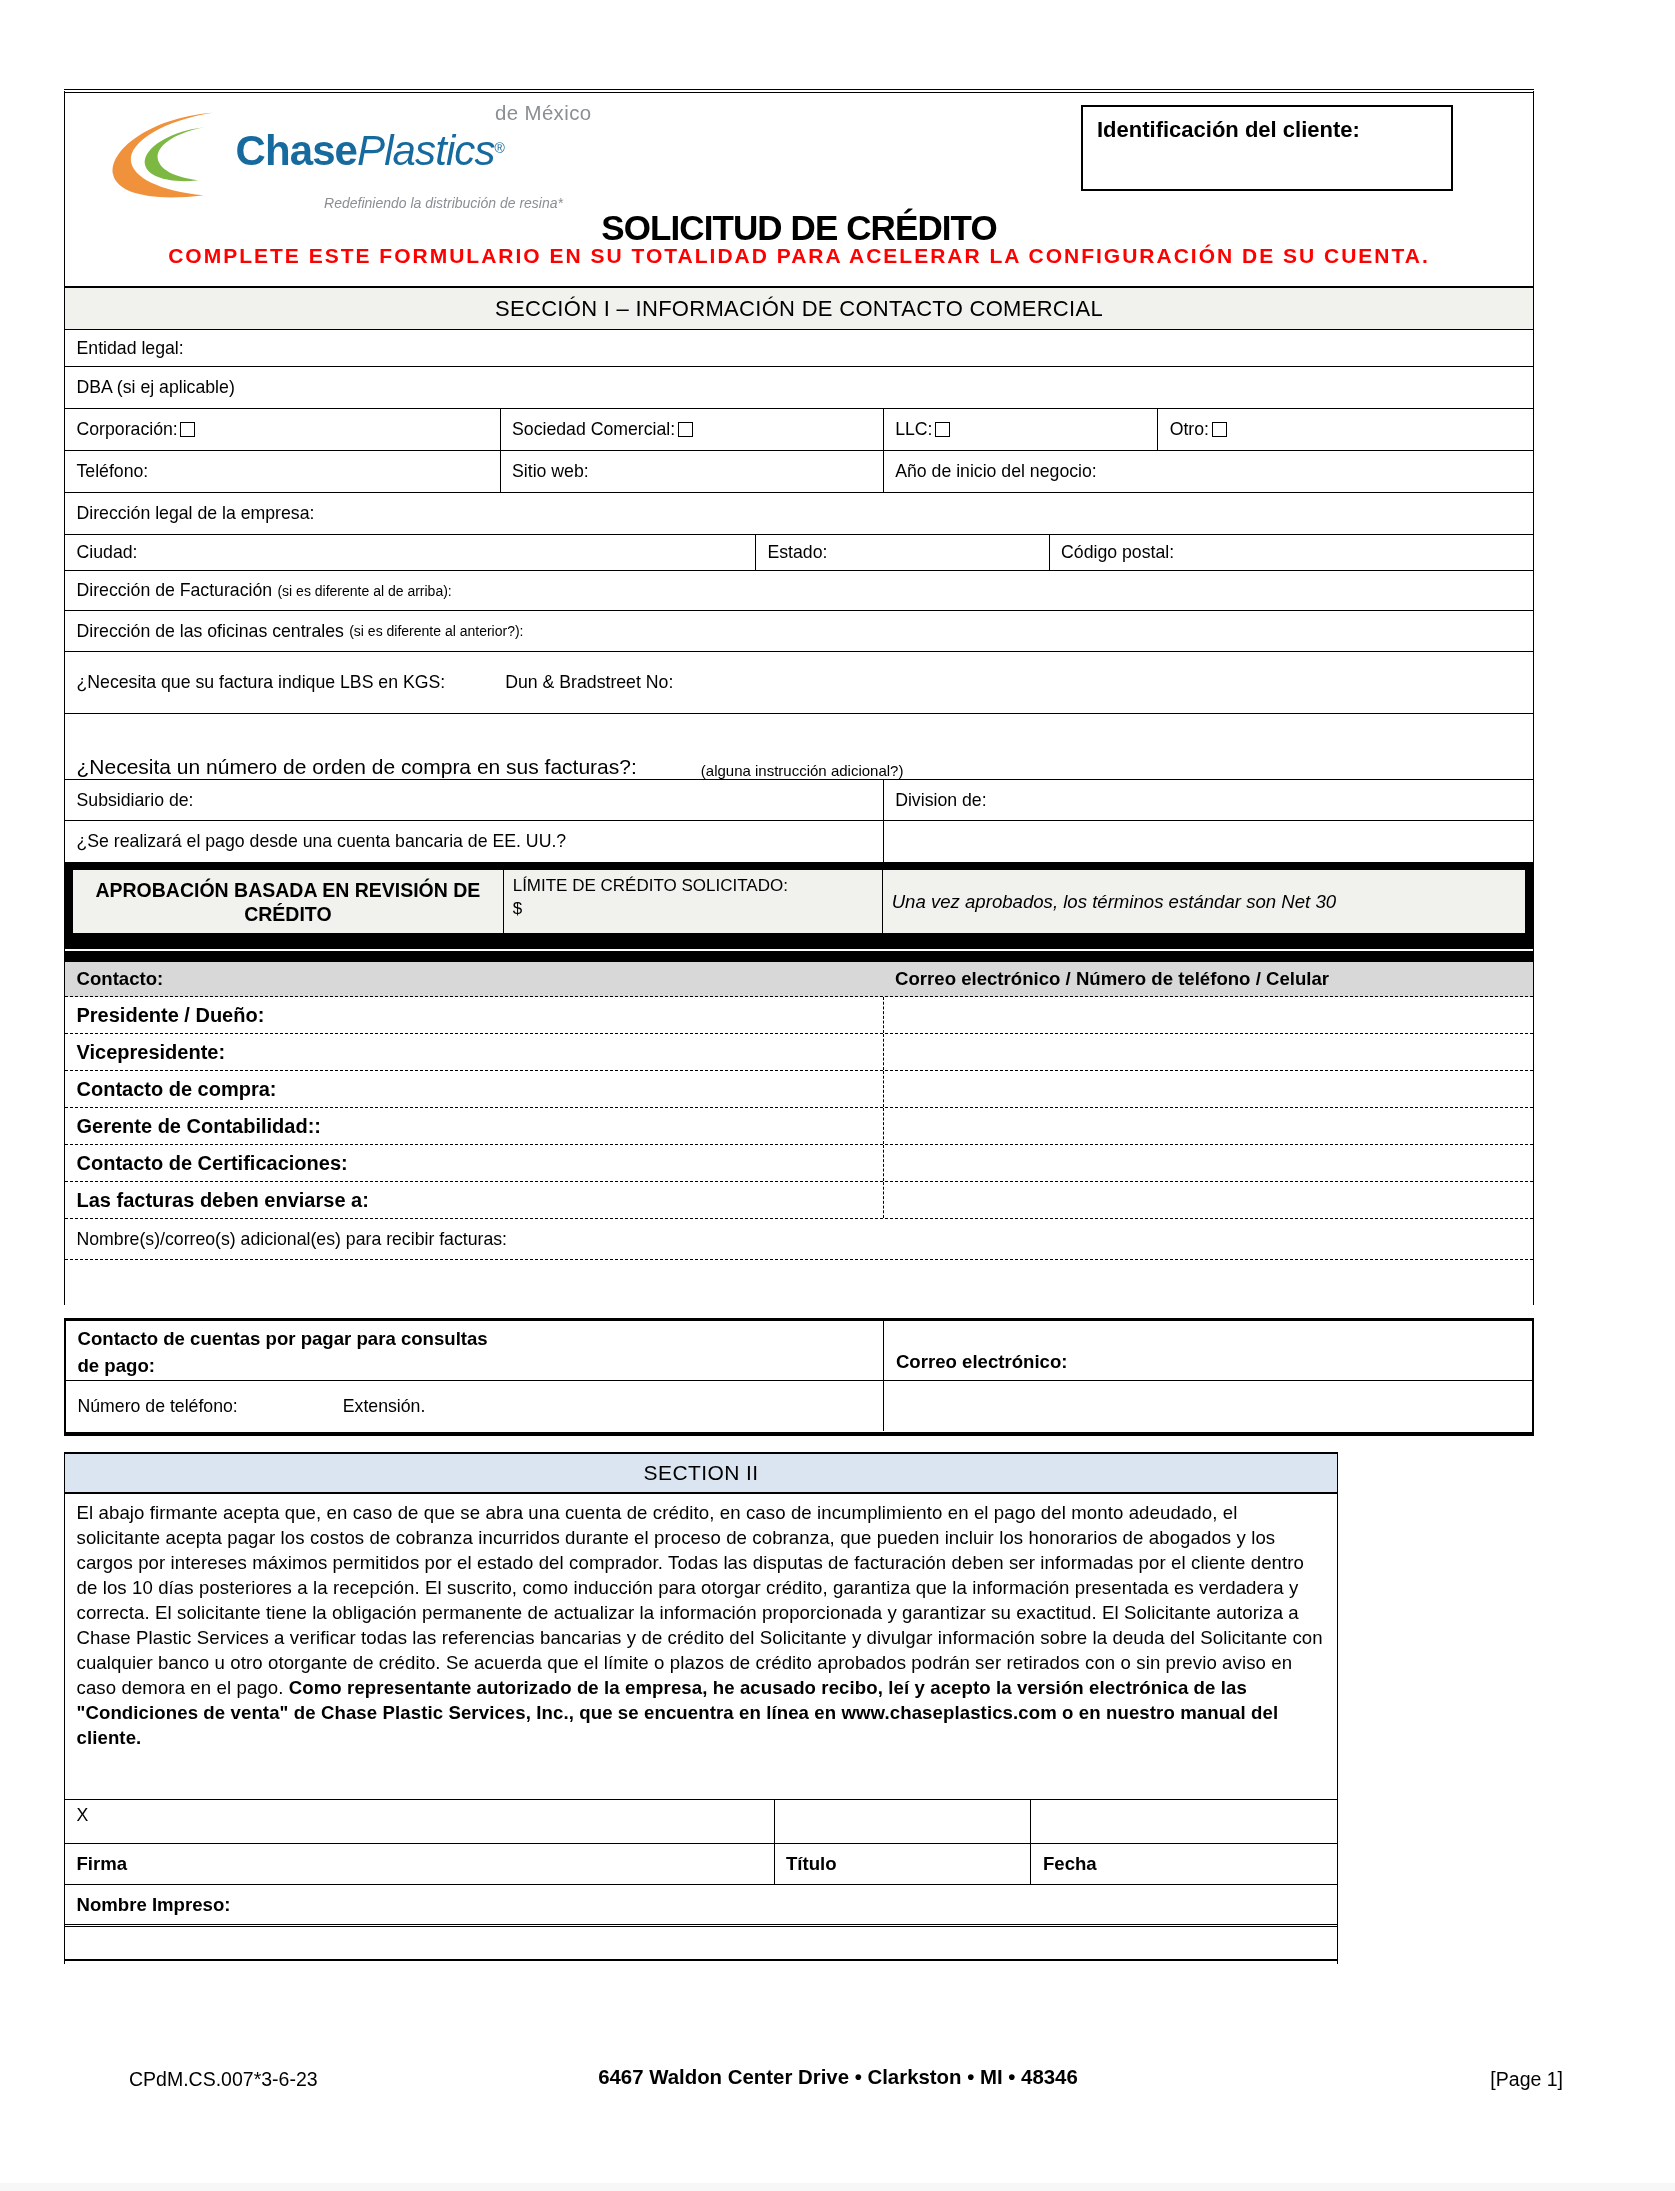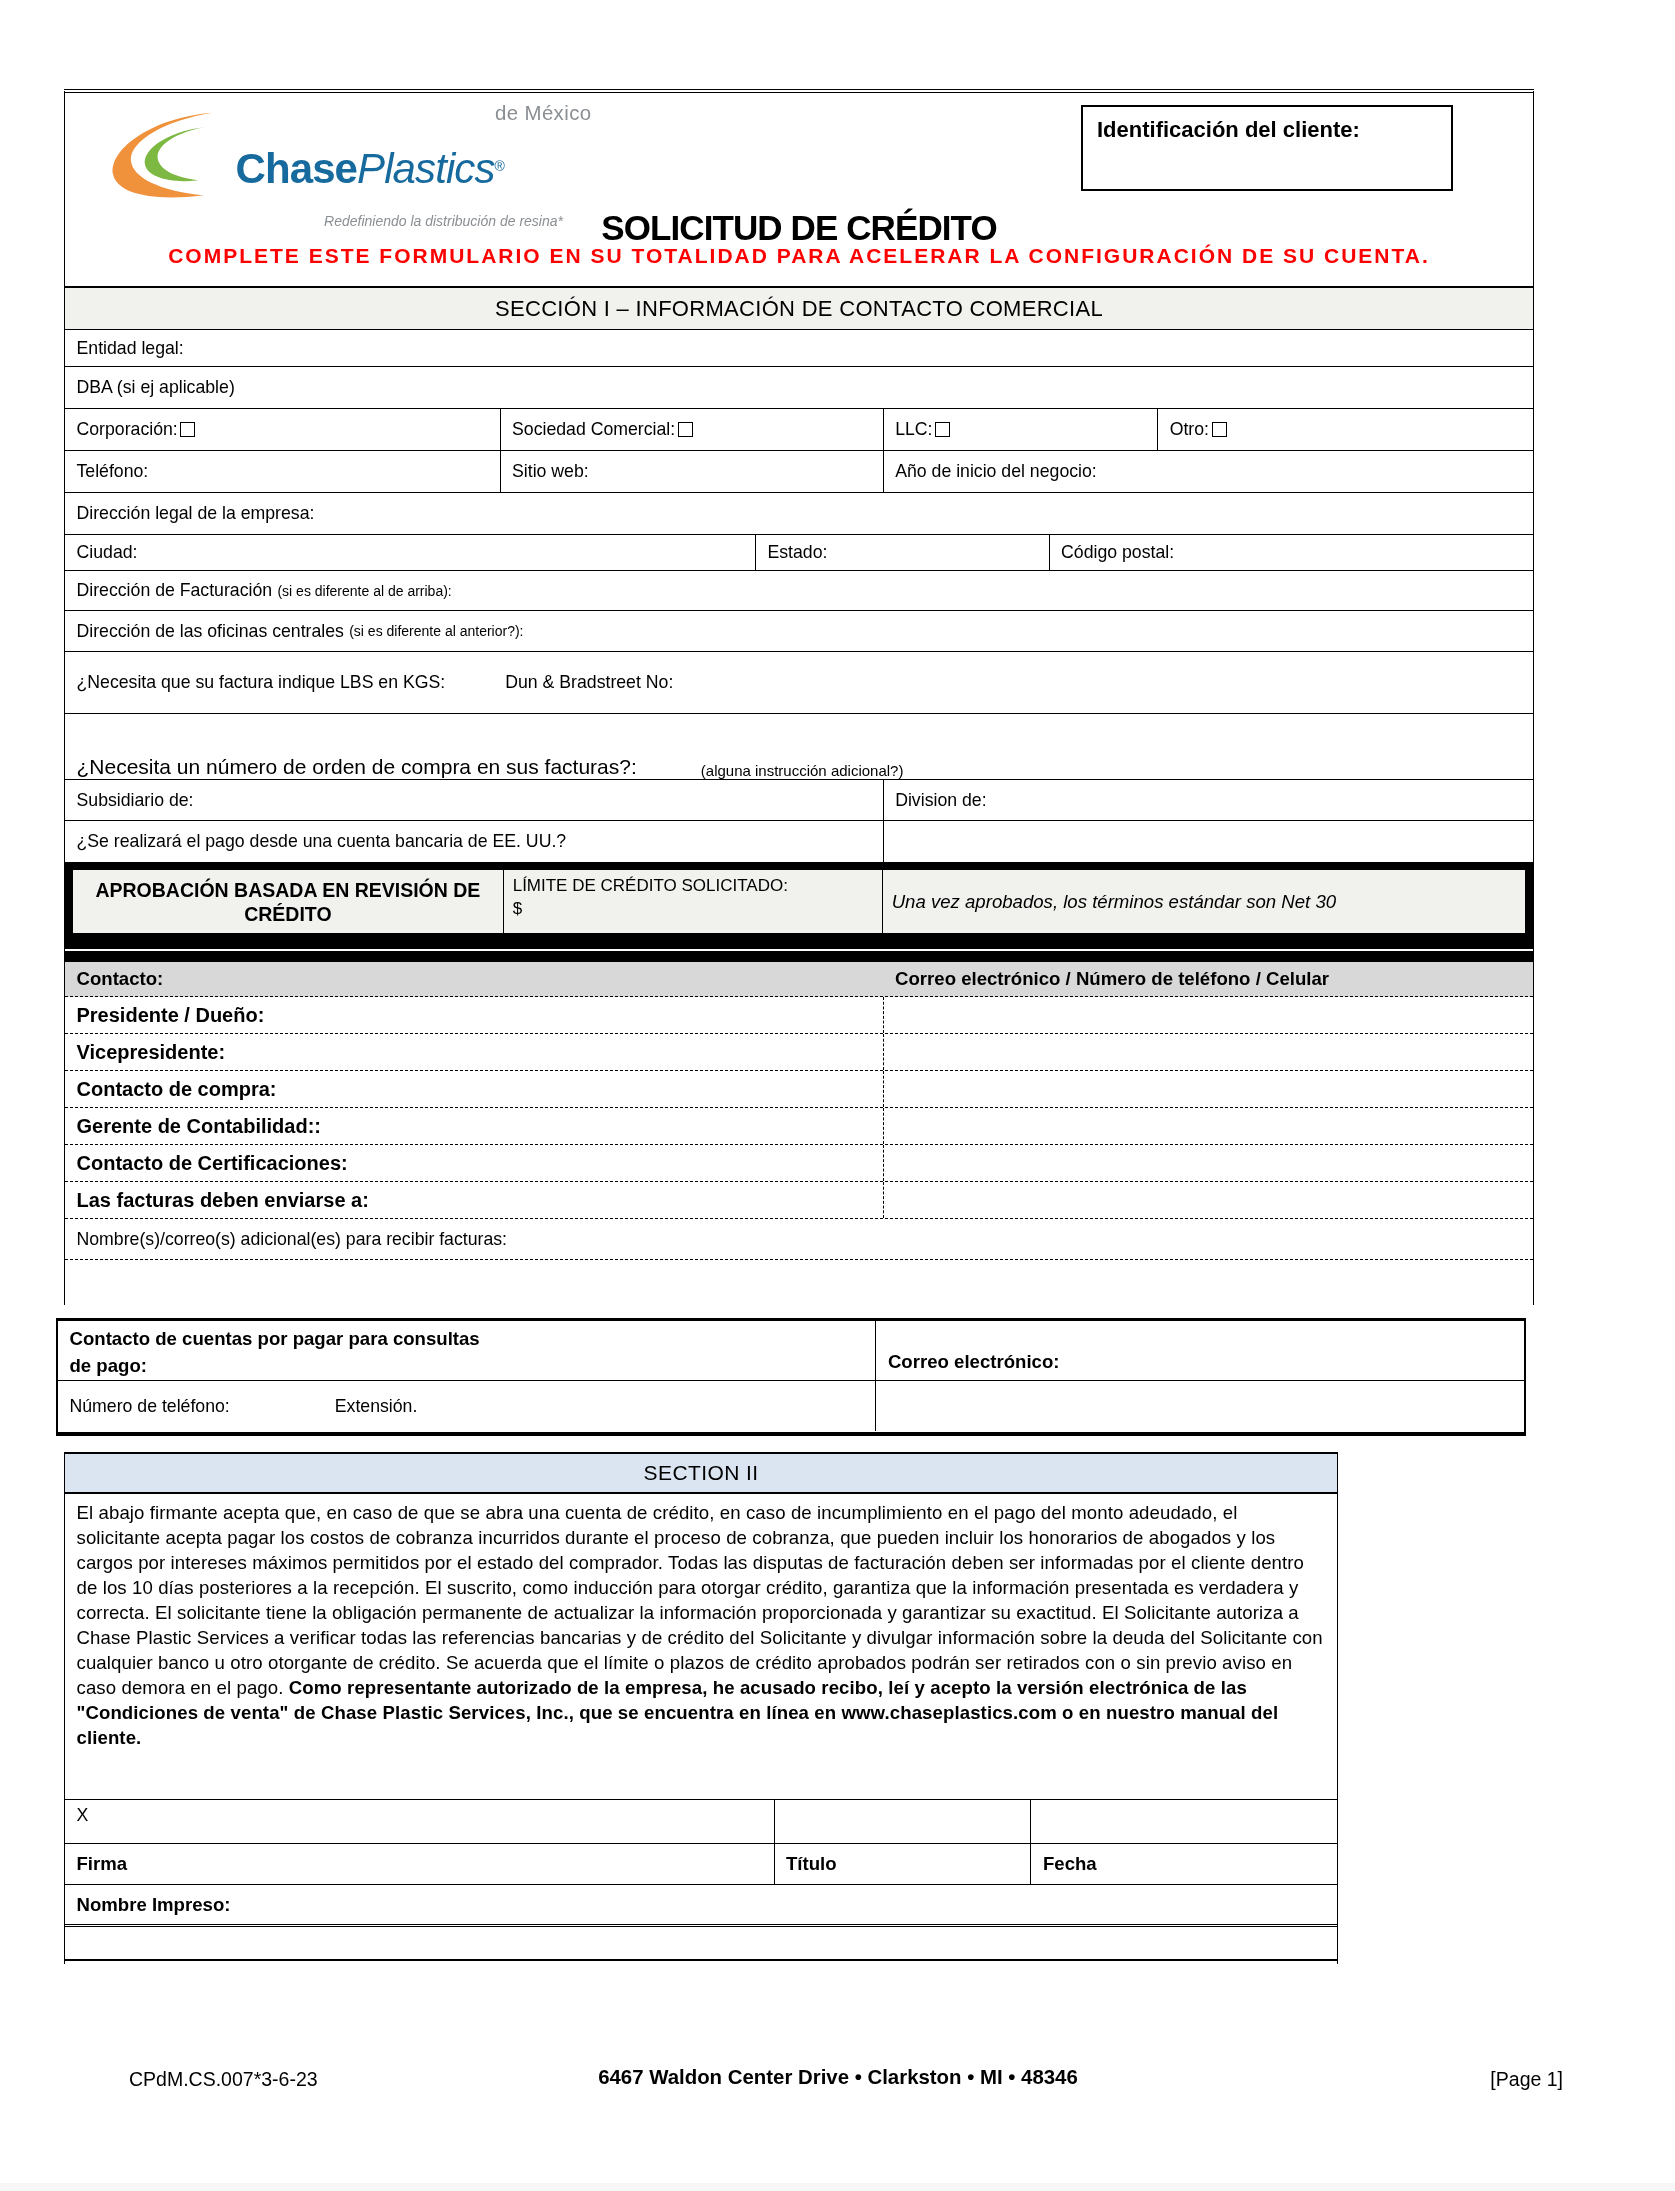--- a/index.html
+++ b/index.html
@@ -9,21 +9,21 @@
 
   
   .frameA { position:absolute; left:64px; top:89px; width:1470px; height:1216px;
             border-top:4.4px double #000; border-left:1.8px solid #000; border-right:1.8px solid #000; }
   .header { position:relative; height:193px; }
 
   .logo { position:absolute; left:34px; top:8.9px; display:flex; align-items:flex-start; }
   .swoosh { width:133px; height:98px; margin-top:7px; }
   .logo-text { margin-left:3.5px; width:381px; }
   .de-mexico { text-align:right; padding-right:25px; font-size:20.4px; color:#8a8f94; letter-spacing:0.4px; }
-  .brand { font-size:42px; color:#176a9e; line-height:46px; white-space:nowrap;margin-top:18px; }
+  .brand { font-size:42px; color:#176a9e; line-height:46px; white-space:nowrap; }
   .brand .b1 { font-weight:bold; letter-spacing:-0.9px; }
   .brand .b2 { font-style:italic; letter-spacing:-0.9px; }
   .brand .reg { font-size:14px; vertical-align:12.4px; }
   .tagline { text-align:center; padding-left:35px; font-size:14px; font-style:italic; color:#8a8f94; margin-top:21px; }
 
   .client-id-box { position:absolute; left:1016px; top:11.5px; width:372px; height:86px;
                    border:2.7px solid #000; padding:10.6px 0 0 14px; font-size:22px; font-weight:bold; }
 
   .title { position:absolute; left:0; right:0; top:115px; text-align:center;
            font-size:35px; font-weight:bold; letter-spacing:-0.9px; }
@@ -63,21 +63,21 @@
   .chead .cl { width:55.7%; padding-left:11.5px; }
   .chead .cr { width:44.3%; padding-left:12.4px; }
   .crow { display:flex; height:37px; border-bottom:1.8px dashed #000; font-size:20px; }
   .crow .cl { width:55.7%; display:flex; align-items:center; padding-left:11.5px; font-weight:bold; }
   .crow .cr { width:44.3%; border-left:1.3px dashed #000; }
   .addrow { height:41px; border-bottom:1.8px dashed #000; display:flex; align-items:center;
             padding-left:11.5px; font-size:17.7px; }
   .emptyrow { height:43px; }
 
   
-  .frameB { position:absolute; left:56px; top:1318px; width:1470px; height:118px;
+  .frameB { position:absolute; left:64px; top:1318px; width:1470px; height:118px;
             border:2.7px solid #000; border-top-width:3.5px; border-bottom-width:4.4px; }
   .frameB .r1 { display:flex; height:60px; border-bottom:1.8px solid #000; }
   .frameB .r2 { display:flex; height:50px; }
   .frameB .bl { width:55.7%; padding:5.3px 0 0 11.5px; font-weight:bold; font-size:18.6px; line-height:26.6px; }
   .frameB .bl .wrapbox { width:426px; }
   .frameB .br { width:44.3%; border-left:1.8px solid #000; display:flex; align-items:flex-end;
                 padding:0 0 7px 12.4px; font-weight:bold; font-size:18.6px; }
   .frameB .r2 .bl { font-weight:normal; display:flex; align-items:center; padding-top:0; font-size:17.7px; }
   .frameB .r2 .br { font-weight:normal; }
   .ext { margin-left:105px; }

